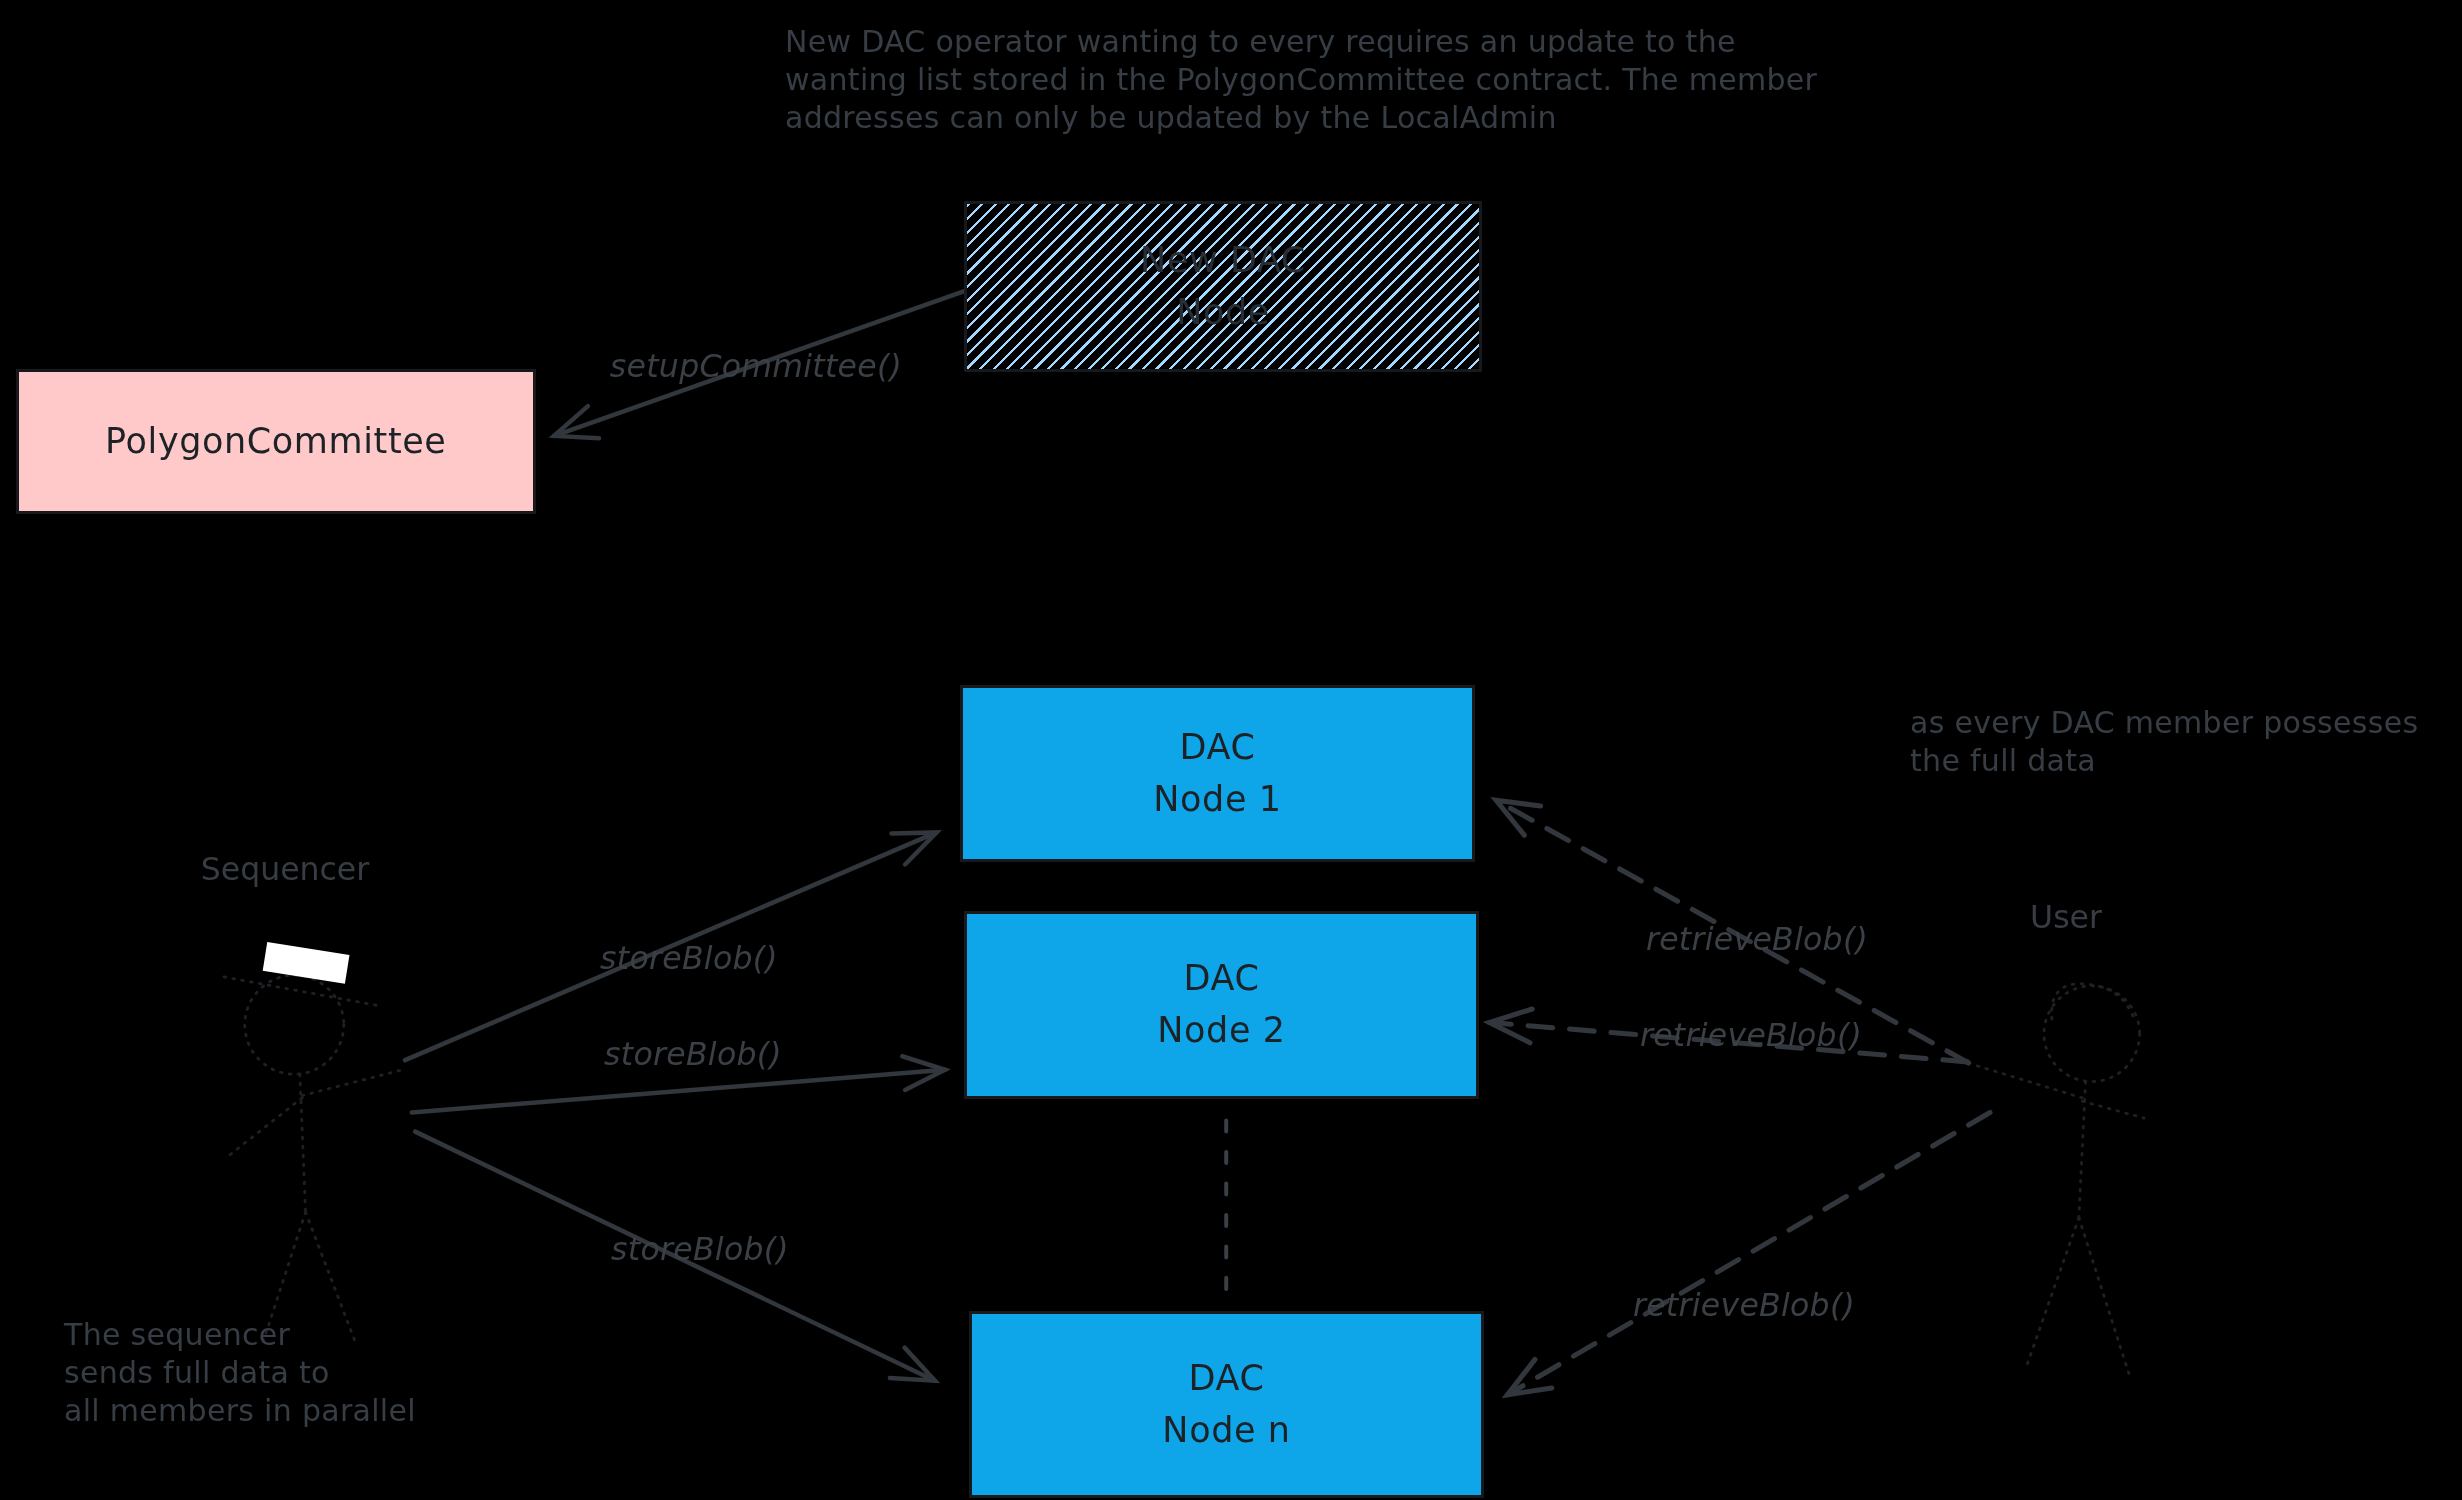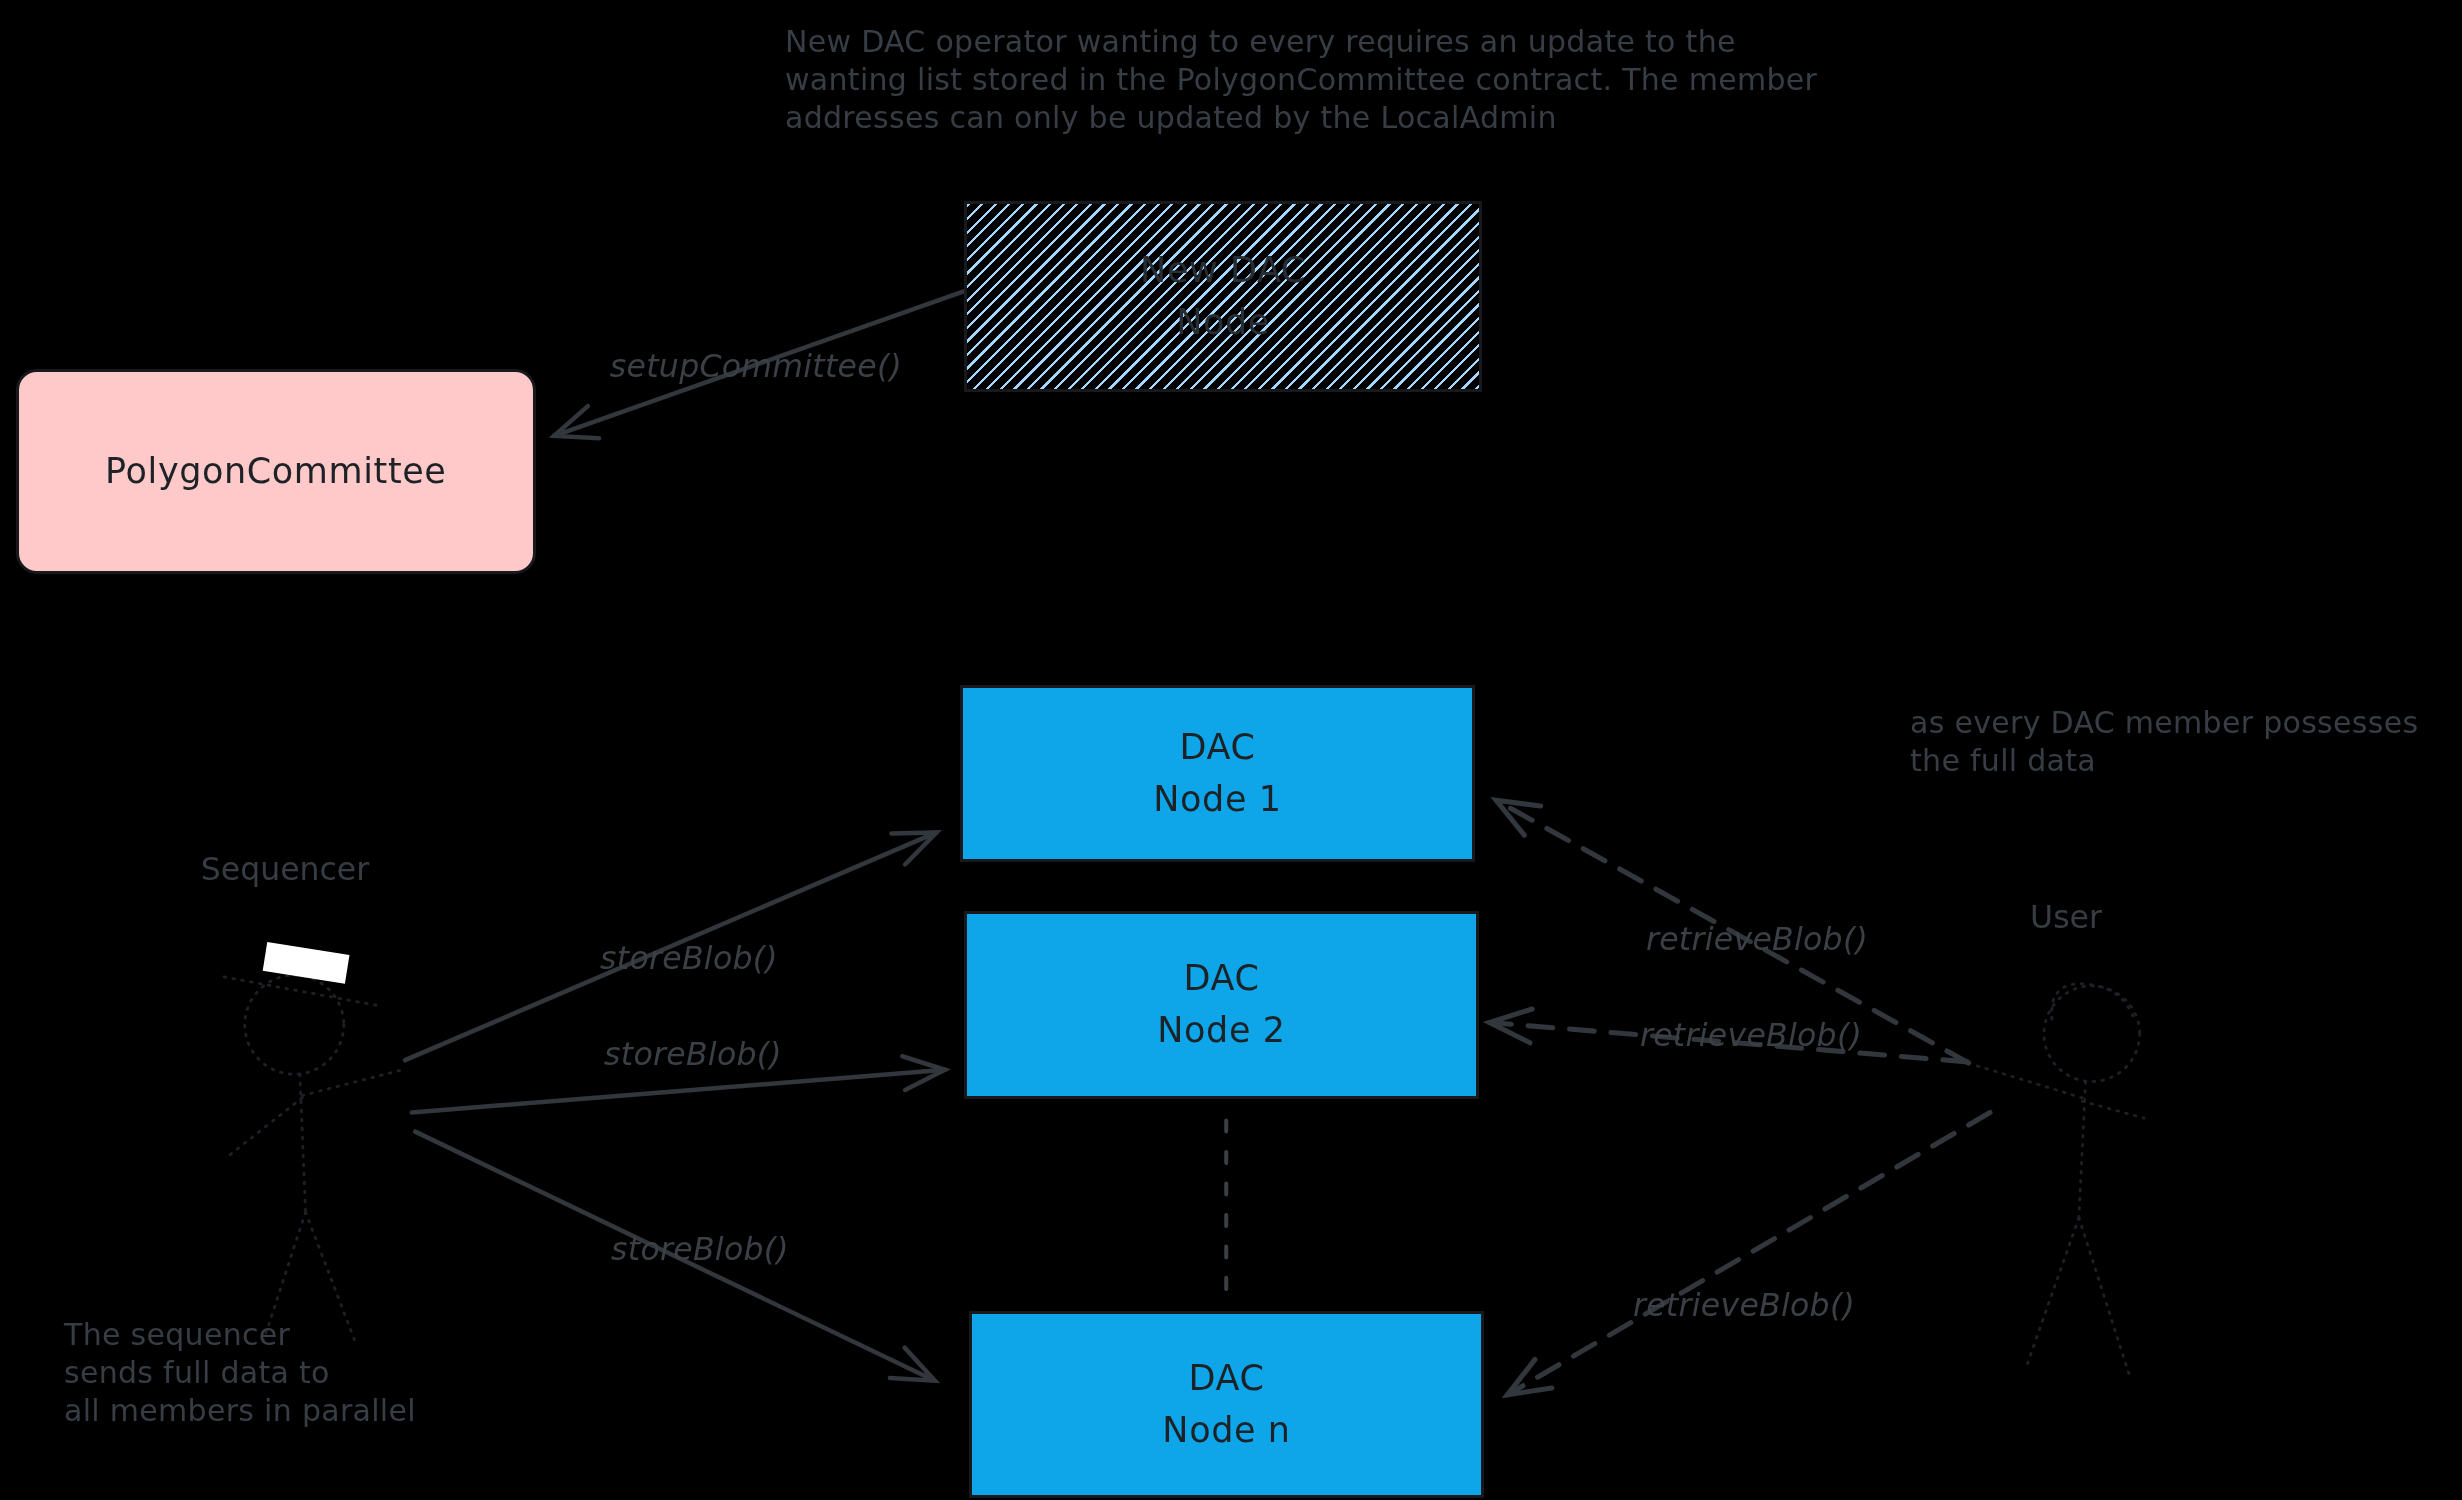--- a/index.html
+++ b/index.html
@@ -78,26 +78,26 @@
       <circle cx="3719" cy="1838" r="85"></circle>
       <path d="M 3648 1812 Q 3642 1742 3712 1750 Q 3775 1757 3794 1812"></path>
       <line x1="3708" y1="1923" x2="3696" y2="2165"></line>
       <line x1="3702" y1="1952" x2="3505" y2="1892"></line>
       <line x1="3702" y1="1958" x2="3812" y2="1988"></line>
       <line x1="3696" y1="2165" x2="3602" y2="2432"></line>
       <line x1="3696" y1="2165" x2="3788" y2="2452"></line>
     </g>
   </svg>
 
-  <div class="box hatch" style="left:964px;top:201px;width:518px;height:191px;">
+  <div class="box hatch" style="left:964px;top:201px;width:518px;height:171px;">
     <div class="bl">New DAC</div>
     <div class="bl">Node</div>
   </div>
 
-  <div class="box pink" style="left:15.8px;top:369px;width:520px;height:205px;border-radius:21px;">
+  <div class="box pink" style="left:15.8px;top:369px;width:520px;height:145px;">
     <div class="bl">PolygonCommittee</div>
   </div>
 
   <div class="box blue" style="left:960px;top:685px;width:515px;height:177px;">
     <div class="bl">DAC</div>
     <div class="bl">Node 1</div>
   </div>
 
   <div class="box blue" style="left:964px;top:911px;width:515px;height:188px;">
     <div class="bl">DAC</div>

